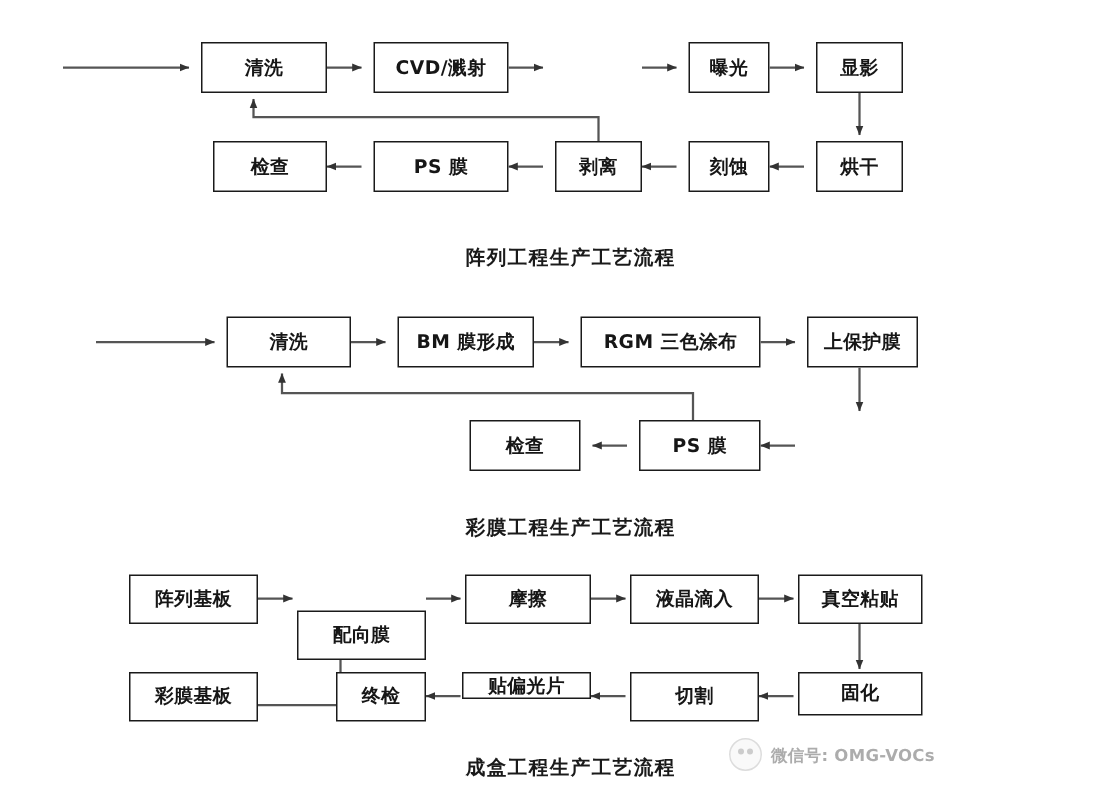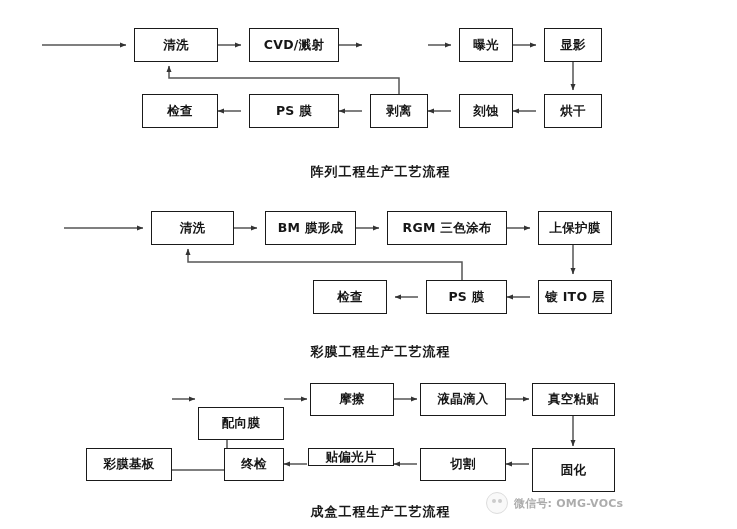--- a/index.html
+++ b/index.html
@@ -165,45 +165,45 @@
   </div>
   <div class="node" style="left:253px; top:211px; width:91px; height:34px;">
     <span>BM 膜形成</span>
   </div>
   <div class="node" style="left:375px; top:211px; width:120px; height:34px;">
     <span>RGM 三色涂布</span>
   </div>
   <div class="node" style="left:526px; top:211px; width:74px; height:34px;">
     <span>上保护膜</span>
   </div>
-  <div class="node" style="left:526px; top:280px; width:74px; height:34px;">
-    <span>镀 ITO 层</span>
-  </div>
   <div class="node" style="left:414px; top:280px; width:81px; height:34px;">
     <span>PS 膜</span>
   </div>
   <div class="node" style="left:301px; top:280px; width:74px; height:34px;">
     <span>检查</span>
   </div>
 
   <div class="caption" style="left:0; top:343px; width:737px;">彩膜工程生产工艺流程</div>
 
+  <div class="node" style="left:74px; top:383px; width:86px; height:33px;">
+    <span>阵列基板</span>
+  </div>
   <div class="node" style="left:186px; top:383px; width:86px; height:33px;margin-top:24px;">
     <span>配向膜</span>
   </div>
   <div class="node" style="left:298px; top:383px; width:84px; height:33px;">
     <span>摩擦</span>
   </div>
   <div class="node" style="left:408px; top:383px; width:86px; height:33px;">
     <span>液晶滴入</span>
   </div>
   <div class="node" style="left:520px; top:383px; width:83px; height:33px;">
     <span>真空粘贴</span>
   </div>
-  <div class="node" style="left:520px; top:448px; width:83px; height:44px;justify-content:center;">
+  <div class="node" style="left:520px; top:448px; width:83px; height:29px;justify-content:center;">
     <span>固化</span>
   </div>
   <div class="node" style="left:408px; top:448px; width:86px; height:33px;">
     <span>切割</span>
   </div>
   <div class="node" style="left:296px; top:448px; width:86px; height:18px;">
     <span>贴偏光片</span>
   </div>
   <div class="node" style="left:212px; top:448px; width:60px; height:33px;">
     <span>终检</span>

